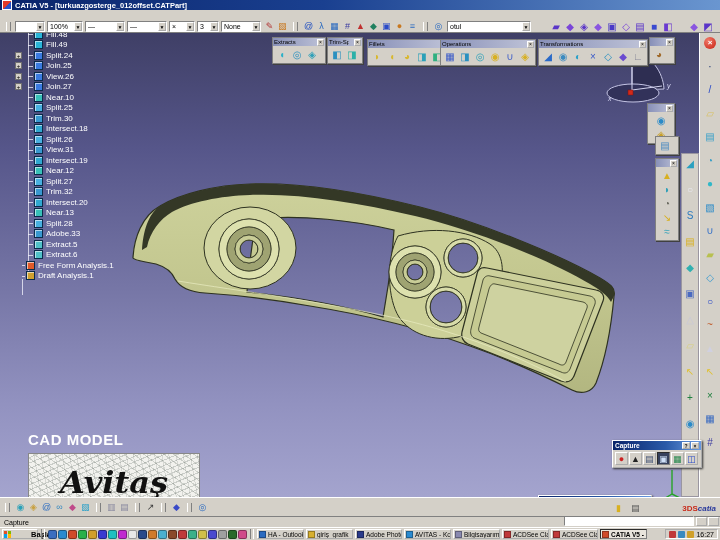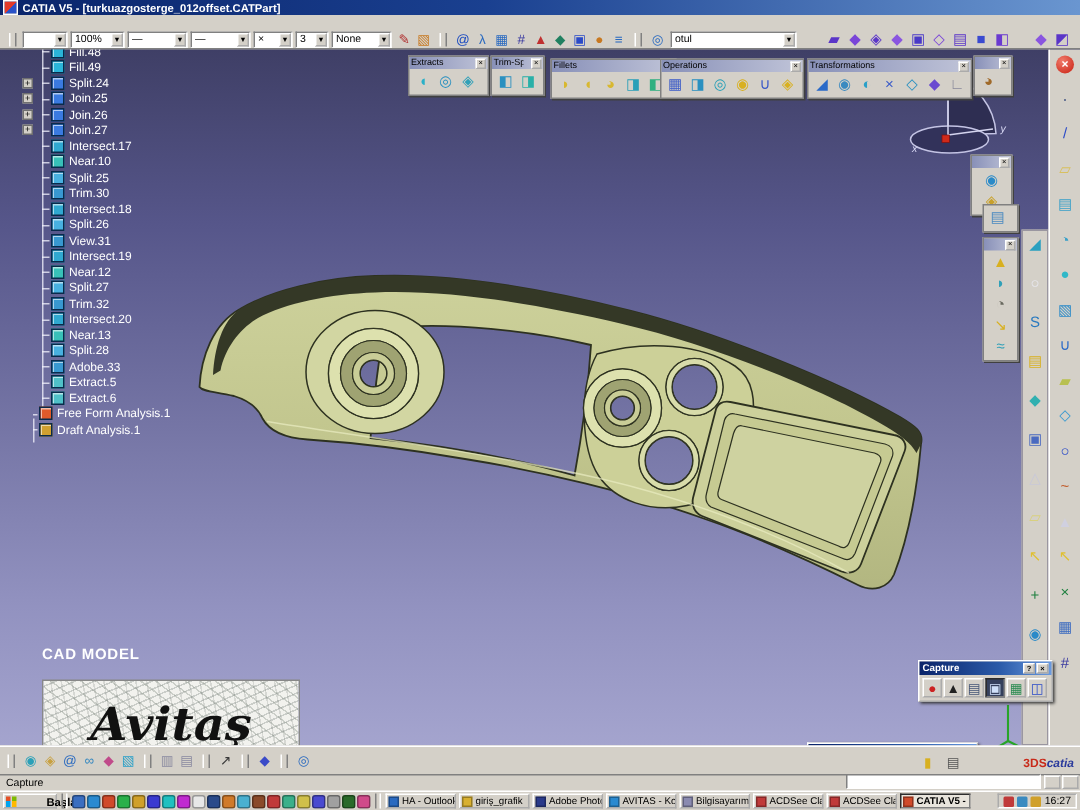--- a/index.html
+++ b/index.html
@@ -67,21 +67,21 @@
   
   .qv{position:absolute;left:538px;top:462px;width:112px;background:#d4d0c8;border:1px outset #fff;box-shadow:1px 1px 2px #333;}
   
   .stripOuter{position:absolute;left:699px;top:0;width:21px;height:464px;background:#d4d0c8;border-left:1px solid #fff;
     display:flex;flex-direction:column;align-items:center;gap:11.5px;padding-top:4px;box-sizing:border-box;}
   .stripInner{position:absolute;left:681px;top:120px;width:18px;height:344px;background:#d4d0c8;border:1px solid #9a96a0;
     display:flex;flex-direction:column;align-items:center;gap:14px;padding-top:4px;box-sizing:border-box;}
   .closered{width:12px;height:12px;border-radius:50%;background:radial-gradient(circle at 35% 30%,#f07a6a,#c81e10);color:#fff;
     font-size:8px;line-height:12px;text-align:center;font-weight:bold;flex:none;}
   
-  .cadmodel{position:absolute;left:28px;top:398px;color:#fff;font-size:10px;font-weight:bold;letter-spacing:.5px;}
+  .cadmodel{position:absolute;left:28px;top:398px;color:#fff;font-size:15px;font-weight:bold;letter-spacing:.5px;}
   .logo{position:absolute;left:28px;top:420px;width:172px;height:74px;border:1px solid #888;box-sizing:border-box;}
   .logo-top{height:57px;background:
      repeating-linear-gradient(37deg,rgba(130,140,130,.35) 0 1px,transparent 1px 6px),
      repeating-linear-gradient(-23deg,rgba(110,120,115,.3) 0 1px,transparent 1px 5px),
      repeating-linear-gradient(80deg,rgba(150,155,150,.3) 0 1px,transparent 1px 7px),
      #f2f2ee;
     display:flex;align-items:center;justify-content:center;}
   .logo-name{font-family:"DejaVu Serif",serif;font-style:italic;font-weight:bold;font-size:32px;color:#111;transform:scaleY(.95);}
   
   .btoolbar{position:absolute;left:0;bottom:24px;width:720px;height:19px;background:#d4d0c8;border-top:1px solid #fff;
@@ -307,31 +307,26 @@
             <span class="tlab">Split.24</span>
           </div>
           <div class="trow hasexp">
             <span class="texp"></span>
             <span class="tico" style="background: rgb(58, 122, 224);"></span>
             <span class="tlab">Join.25</span>
           </div>
           <div class="trow hasexp">
             <span class="texp"></span>
             <span class="tico" style="background: rgb(58, 122, 224);"></span>
-            <span class="tlab">Join.26</span>
+            <span class="tlab">View.26</span>
           </div>
           <div class="trow hasexp">
             <span class="texp"></span>
             <span class="tico" style="background: rgb(58, 122, 224);"></span>
             <span class="tlab">Join.27</span>
-          </div>
-          <div class="trow">
-
-            <span class="tico" style="background: rgb(48, 168, 208);"></span>
-            <span class="tlab">Intersect.17</span>
           </div>
           <div class="trow">
 
             <span class="tico" style="background: rgb(56, 192, 184);"></span>
             <span class="tlab">Near.10</span>
           </div>
           <div class="trow">
 
             <span class="tico" style="background: rgb(72, 176, 224);"></span>
             <span class="tlab">Split.25</span>

